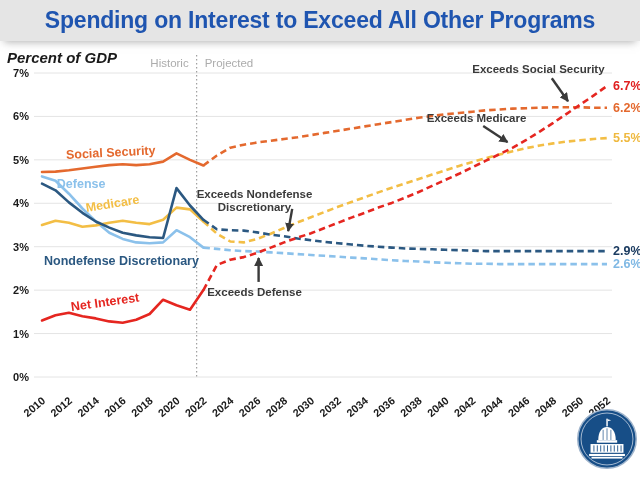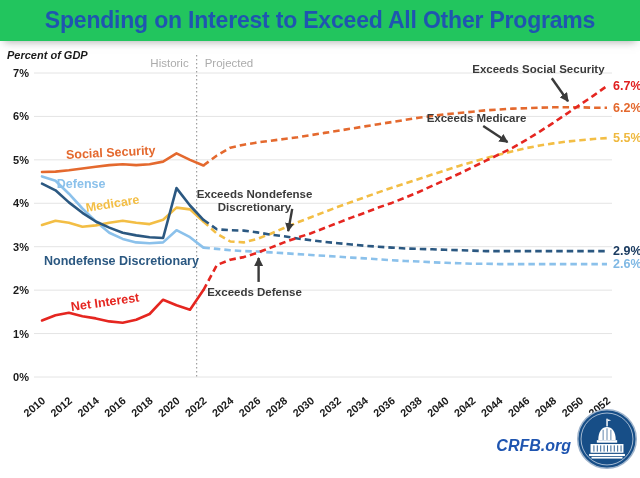--- a/index.html
+++ b/index.html
@@ -1,22 +1,22 @@
 <!DOCTYPE html>
 <html><head>
 <meta charset="utf-8">
 <style>
   html,body{margin:0;padding:0;background:#fff;}
   .page{position:relative;width:640px;height:478px;background:#fff;overflow:hidden;
         font-family:"Liberation Sans",sans-serif;}
-  .header{position:absolute;top:0;left:0;right:0;height:41px;background:#22c55e;z-index:3;
+  .header{position:absolute;top:0;left:0;right:0;height:41px;background:#e5e5e5;z-index:3;
           display:flex;align-items:center;justify-content:center;
           box-shadow:0 5px 8px -4px rgba(110,110,110,.55);}
   .header h1{margin:0;font-size:23px;font-weight:bold;color:#1F55B0;letter-spacing:-.2px;}
-  .ylabel{position:absolute;top:49px;left:7px;z-index:3;font-size:11px;font-weight:bold;
+  .ylabel{position:absolute;top:49px;left:7px;z-index:3;font-size:15px;font-weight:bold;
           font-style:italic;color:#1a1a1a;}
   #chart-svg{position:absolute;top:0;left:0;z-index:2;font-family:"Liberation Sans",sans-serif;}
   .source{position:absolute;left:8px;top:453px;z-index:3;font-size:9.5px;font-style:italic;color:#333;}
   .brand{position:absolute;right:69px;top:437px;z-index:3;font-size:16px;font-weight:bold;
          font-style:italic;color:#1F55B0;}
   .logo{position:absolute;right:2px;top:408px;width:62px;height:62px;z-index:3;}
 </style>
 </head>
 <body>
 
@@ -158,21 +158,20 @@
         <line x1="551.8" y1="78.2" x2="568.0" y2="101.2" stroke="#3A3A3A" stroke-width="2.4" marker-end="url(#arrowhead)"></line>
         <text x="476.5" y="122.1" text-anchor="middle" font-size="11.5" font-weight="bold" fill="#3A3A3A"><tspan x="476.5" dy="0">Exceeds Medicare</tspan></text>
         <line x1="483.2" y1="126.0" x2="507.5" y2="142.1" stroke="#3A3A3A" stroke-width="2.4" marker-end="url(#arrowhead)"></line>
         <text x="254.5" y="198.1" text-anchor="middle" font-size="11.5" font-weight="bold" fill="#3A3A3A"><tspan x="254.5" dy="0">Exceeds Nondefense</tspan><tspan x="254.5" dy="13">Discretionary</tspan></text>
         <line x1="292.2" y1="208.9" x2="288.2" y2="231.1" stroke="#3A3A3A" stroke-width="2.4" marker-end="url(#arrowhead)"></line>
         <text x="254.5" y="295.8" text-anchor="middle" font-size="11.5" font-weight="bold" fill="#3A3A3A"><tspan x="254.5" dy="0">Exceeds Defense</tspan></text>
         <line x1="258.6" y1="281.9" x2="258.6" y2="258.0" stroke="#3A3A3A" stroke-width="2.4" marker-end="url(#arrowhead)"></line>
       </g>
   </svg>
 
-  <div class="brand">CRFB.org</div>
 
   <div class="logo">
     <svg width="62" height="62" viewBox="0 0 64 64">
       <circle cx="32" cy="32" r="30.2" fill="#174E87" stroke="#9FB4CC" stroke-width="1.6"></circle>
       <circle cx="32" cy="32" r="26.8" fill="none" stroke="#E4EBF3" stroke-width="1" opacity="0.7"></circle>
       <rect x="31.3" y="11" width="1.5" height="8" fill="#fff"></rect>
       <path d="M32.8 11.5 L36.3 12.6 L32.8 13.7 Z" fill="#fff"></path>
       <path d="M23 33 C23 24 27 19.5 32 19.5 C37 19.5 41 24 41 33 Z" fill="#fff"></path>
       <line x1="28" y1="22.5" x2="28" y2="33" stroke="#174E87" stroke-width="0.7"></line>
       <line x1="32" y1="21" x2="32" y2="33" stroke="#174E87" stroke-width="0.7"></line>

